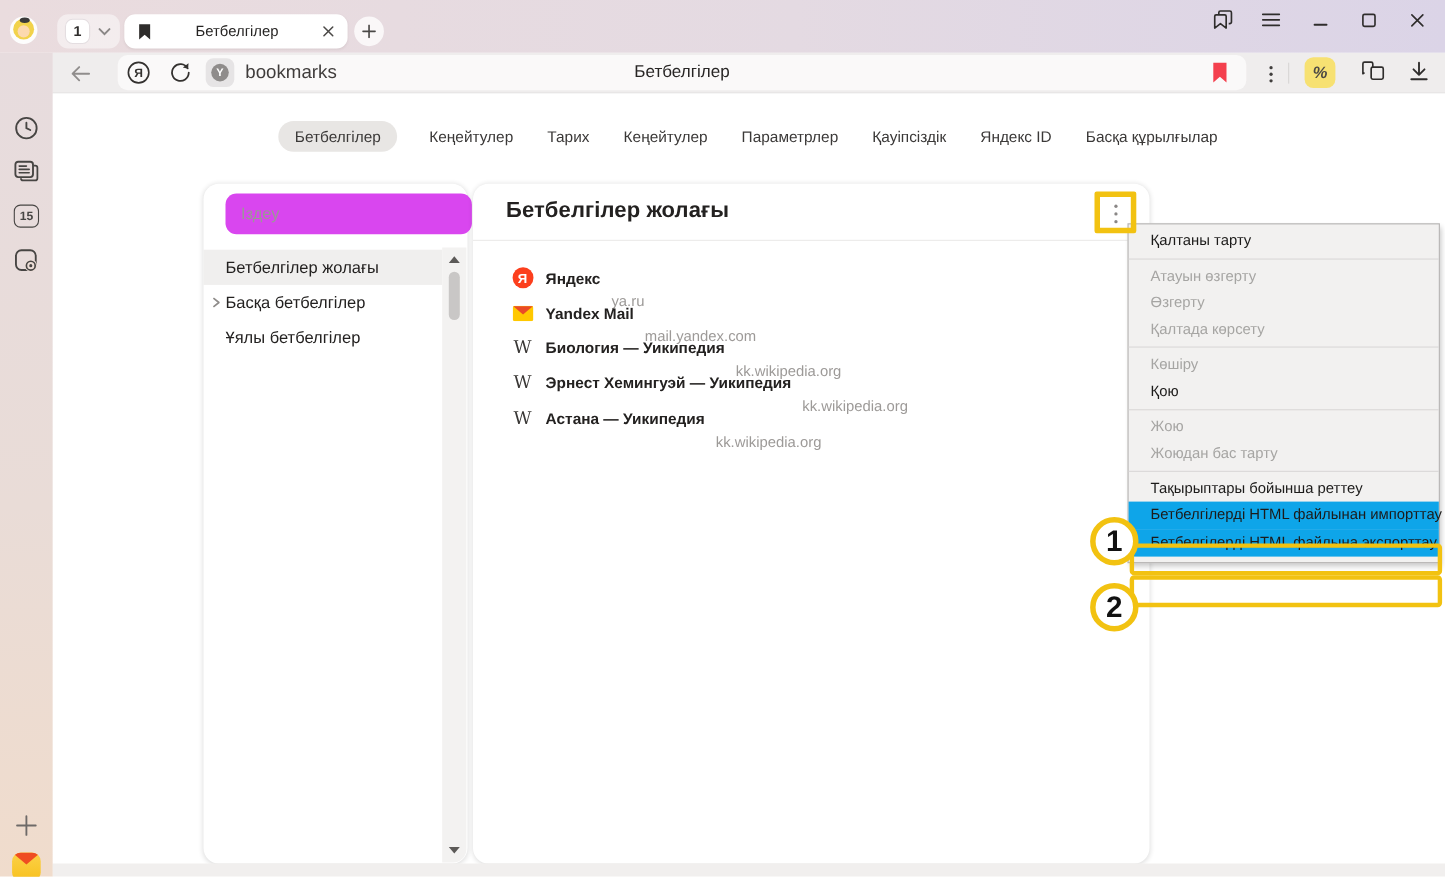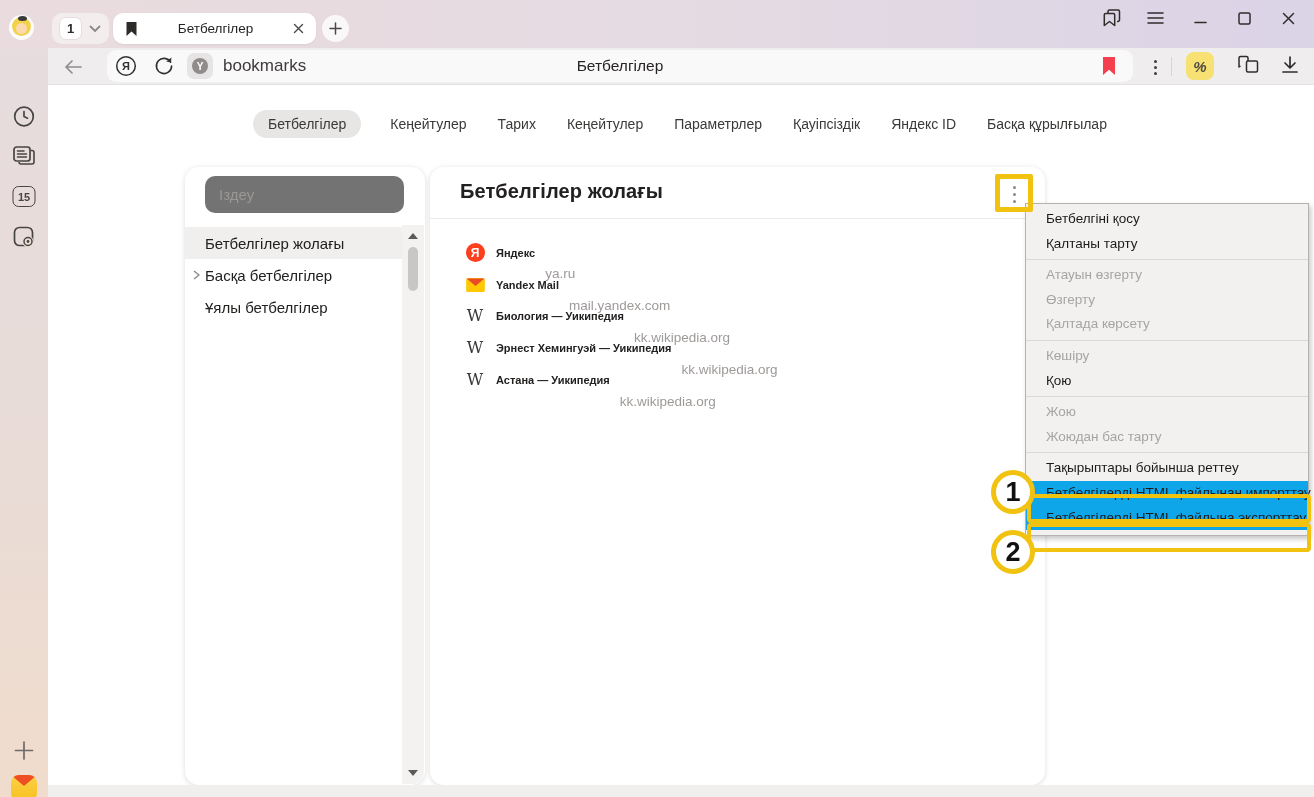--- a/index.html
+++ b/index.html
@@ -69,22 +69,22 @@
   .bottomstrip{position:absolute;left:48px;top:785px;width:1266px;height:12px;background:#f1efee;}
 
   .navtabs{position:absolute;left:0;top:25px;width:100%;display:flex;justify-content:center;
     align-items:center;gap:27px;}
   .navtab{font-size:14px;color:#3b3938;padding:6px 2px;border-radius:16px;cursor:default;}
   .navtab.active{background:#e8e6e4;padding:6px 15px;}
 
   
   .card{background:#fff;border-radius:14px;box-shadow:0 1px 5px rgba(40,35,35,.16);position:absolute;}
   .side{left:137px;top:82px;width:240px;height:618px;}
-  .side .search{position:absolute;left:20px;top:9px;width:199px;height:37px;border-radius:10px;
-    background:#737373;border:none;outline:none;padding:0 14px;font-size:15px;color:#232120;
+  .side .search{position:absolute;left:20px;top:9px;width:224px;height:37px;border-radius:10px;
+    background:#d946ef;border:none;outline:none;padding:0 14px;font-size:15px;color:#232120;
     font-family:"Liberation Sans",sans-serif;}
   .side .search::placeholder{color:#9b9896;}
   .srow{position:absolute;left:0;width:217px;height:32px;display:flex;align-items:center;font-size:15px;color:#232120;}
   .srow .lbl{margin-left:20px;}
   .srow.sel{background:#f0efee;}
   .srow .chev{position:absolute;left:6px;top:10px;}
   .sscroll{position:absolute;right:1px;top:58px;width:22px;height:559px;background:#f3f2f1;
     border-radius:0 0 12px 0;}
   .sscroll .up{position:absolute;left:6px;top:8px;width:0;height:0;
     border-left:5px solid transparent;border-right:5px solid transparent;border-bottom:6px solid #5c5a58;}
@@ -98,21 +98,21 @@
   .hkebab{position:absolute;left:568px;top:12px;width:32px;height:30px;display:flex;flex-direction:column;
     align-items:center;justify-content:center;gap:4px;}
   .hkebab i{width:3px;height:3px;border-radius:50%;background:#8a8786;}
   .hsep{position:absolute;left:0;top:51px;width:615px;height:1px;background:#eceae9;}
   .bmlist{position:absolute;left:0;top:70px;width:615px;}
   .bmrow{height:31.8px;display:flex;align-items:center;padding-left:35px;}
   .bmico{width:20px;height:20px;display:flex;align-items:center;justify-content:center;margin-right:11px;flex:none;}
   .yaico{width:19px;height:19px;border-radius:50%;background:#fc3f1d;color:#fff;font-size:12px;font-weight:700;
     display:flex;align-items:center;justify-content:center;}
   .wico{font-family:"DejaVu Serif","Liberation Serif",serif;font-size:16px;color:#3a3836;line-height:1;}
-  .bmtitle{font-size:11px;font-weight:600;color:#232120;}
+  .bmtitle{font-size:14px;font-weight:600;color:#232120;}
   .bmurl{font-size:13.5px;color:#9d9a98;margin-left:10px;margin-top:42px;}
 
   
   .cmenu{position:absolute;left:1025px;top:203px;width:284px;background:#f2f1f0;
     border:1px solid #b5b3b2;box-shadow:2px 3px 5px rgba(0,0,0,.22);padding:3px 0 5px 0;z-index:50;}
   .mi{height:24.6px;line-height:24.6px;padding-left:20px;font-size:13.5px;color:#1c1b1a;white-space:nowrap;}
   .mi.dis{color:#a6a5a3;}
   .mi.hl{background:#0ea5e9;}
   .msep{height:1px;background:#dad8d7;margin:3px 0;}
 
@@ -365,21 +365,20 @@
           <span class="bmurl">kk.wikipedia.org</span>
         </div>
 
       </div>
     </div>
   </div>
 
   <div class="bottomstrip"></div>
 
   <div class="cmenu">
-    <div class="mi">Бетбелгіні қосу</div>
     <div class="mi">Қалтаны тарту</div>
     <div class="msep"></div>
     <div class="mi dis">Атауын өзгерту</div>
     <div class="mi dis">Өзгерту</div>
     <div class="mi dis">Қалтада көрсету</div>
     <div class="msep"></div>
     <div class="mi dis">Көшіру</div>
     <div class="mi">Қою</div>
     <div class="msep"></div>
     <div class="mi dis">Жою</div>

